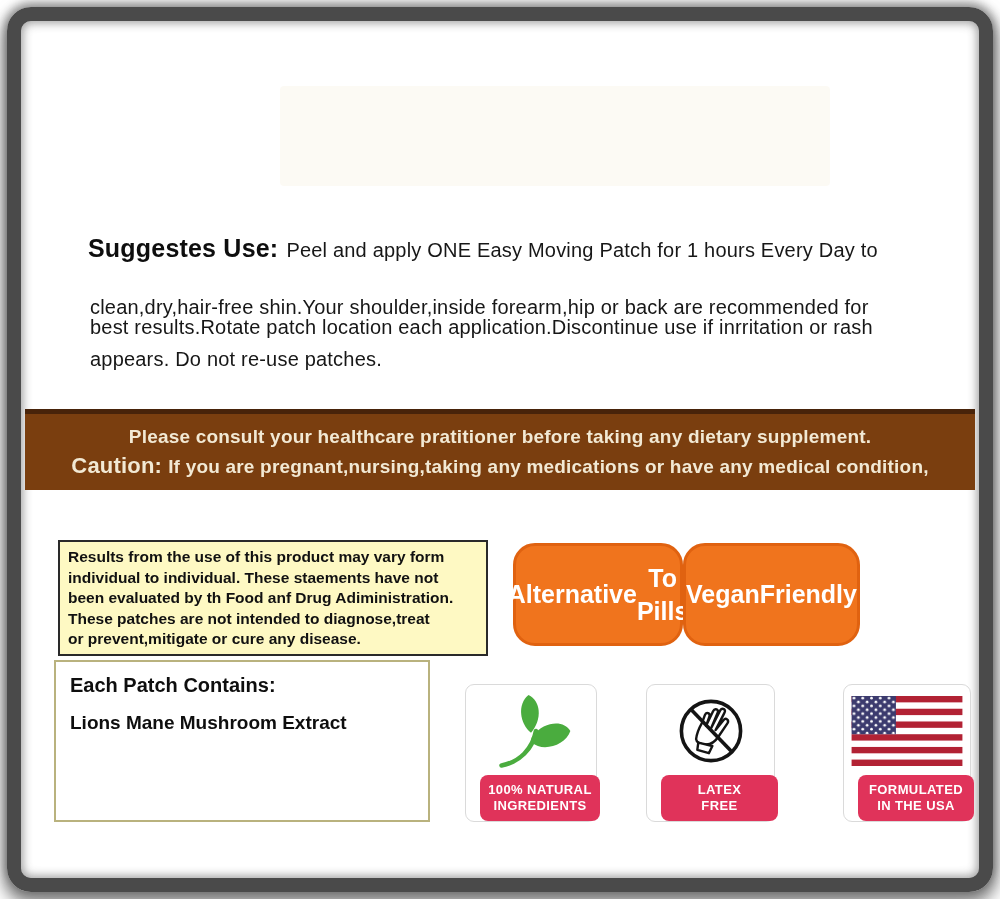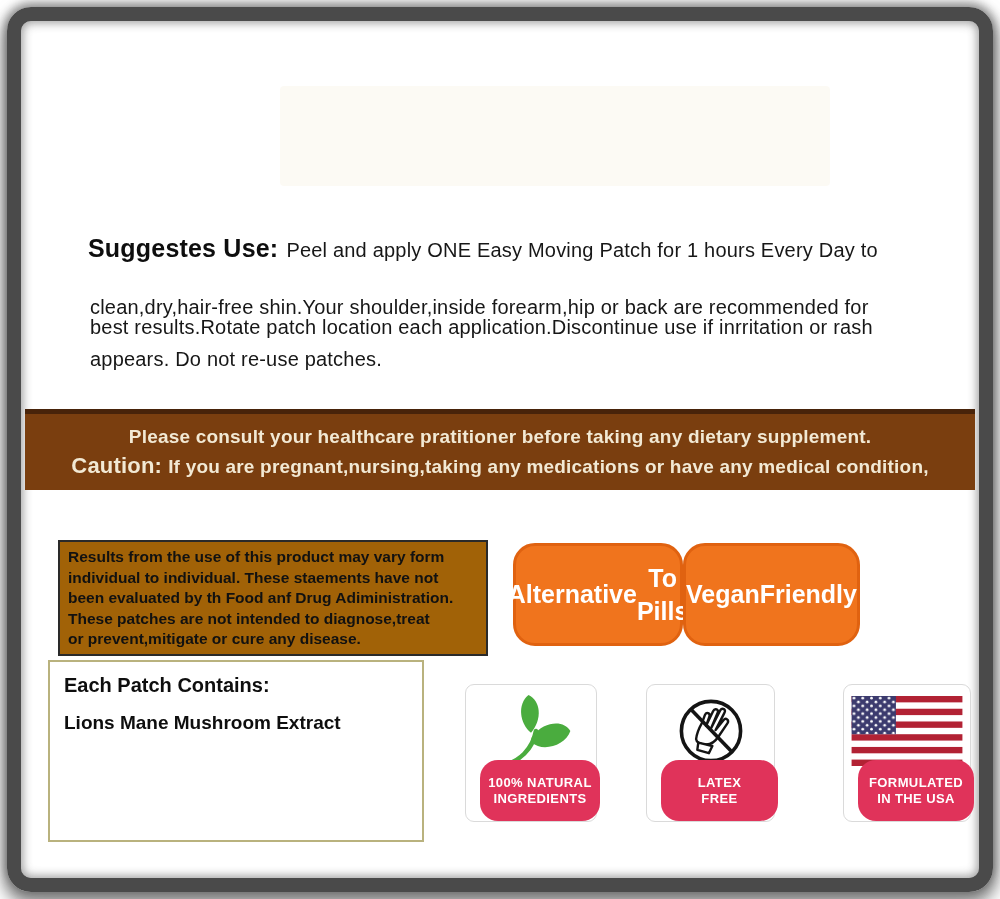--- a/index.html
+++ b/index.html
@@ -34,52 +34,52 @@
     position:absolute;left:25px;top:409px;width:950px;height:81px;
     background:#7a3e0f;border-top:5px solid #48230a;box-sizing:border-box;
     display:flex;flex-direction:column;align-items:center;justify-content:center;gap:5px;
     color:#f2e9d4;text-align:center;
   }
   .caution-line{font-size:19px;font-weight:bold;white-space:nowrap;letter-spacing:.2px;}
   .caution-heading{font-size:22px;font-weight:bold;margin-right:6px;}
   
   .disclaimer{
     position:absolute;left:58px;top:540px;width:430px;height:116px;
-    border:2px solid #2a2a2a;box-sizing:border-box;background:#a16207;
+    border:2px solid #2a2a2a;box-sizing:border-box;background:#fef9c3;
     padding:5px 8px;font-weight:bold;font-size:15.5px;line-height:20.5px;color:#111;
   }
   .disclaimer div{white-space:nowrap;}
   
   .pill{
     position:absolute;top:543px;height:103px;box-sizing:border-box;
     background:#f0741d;border:3px solid #e06210;border-radius:22px;
     display:flex;flex-direction:row;align-items:center;justify-content:center;
     color:#fff;font-weight:bold;font-size:25px;line-height:33px;text-align:center;
   }
   #pill1{left:513px;width:170px;}
   #pill2{left:683px;width:177px;}
   
   .contains{
-    position:absolute;left:48px;top:660px;width:376px;height:182px;
+    position:absolute;left:54px;top:660px;width:376px;height:162px;
     border:2px solid #b9b27e;box-sizing:border-box;background:#fff;padding:12px 14px;
   }
   .contains-heading{font-size:20px;font-weight:bold;color:#0e0e0e;}
   .contains-ingredient{font-size:19px;font-weight:bold;margin-top:15px;color:#0e0e0e;}
   
   .badge{
     position:absolute;top:684px;height:138px;background:#fff;
     border:1px solid #dadada;border-radius:9px;box-sizing:border-box;
   }
   .badge-iconwrap{
     position:absolute;top:0;left:0;right:0;height:92px;
     display:flex;align-items:center;justify-content:center;
   }
   .badge-band{
-    position:absolute;left:-4px;right:-4px;bottom:0;height:61px;
-    background:#e0335a;border-radius:18px;
+    position:absolute;left:-4px;right:-4px;bottom:0;height:46px;
+    background:#e0335a;border-radius:8px;
     display:flex;flex-direction:column;align-items:center;justify-content:center;
     color:#fff;font-weight:bold;font-size:13px;line-height:16px;letter-spacing:.4px;
     text-align:center;white-space:nowrap;margin-left:18px;
   }
   #badge1{left:465px;width:132px;}
   #badge2{left:646px;width:129px;}
   #badge3{left:843px;width:128px;padding-left:44px;}
 </style>
 </head>
 <body>

